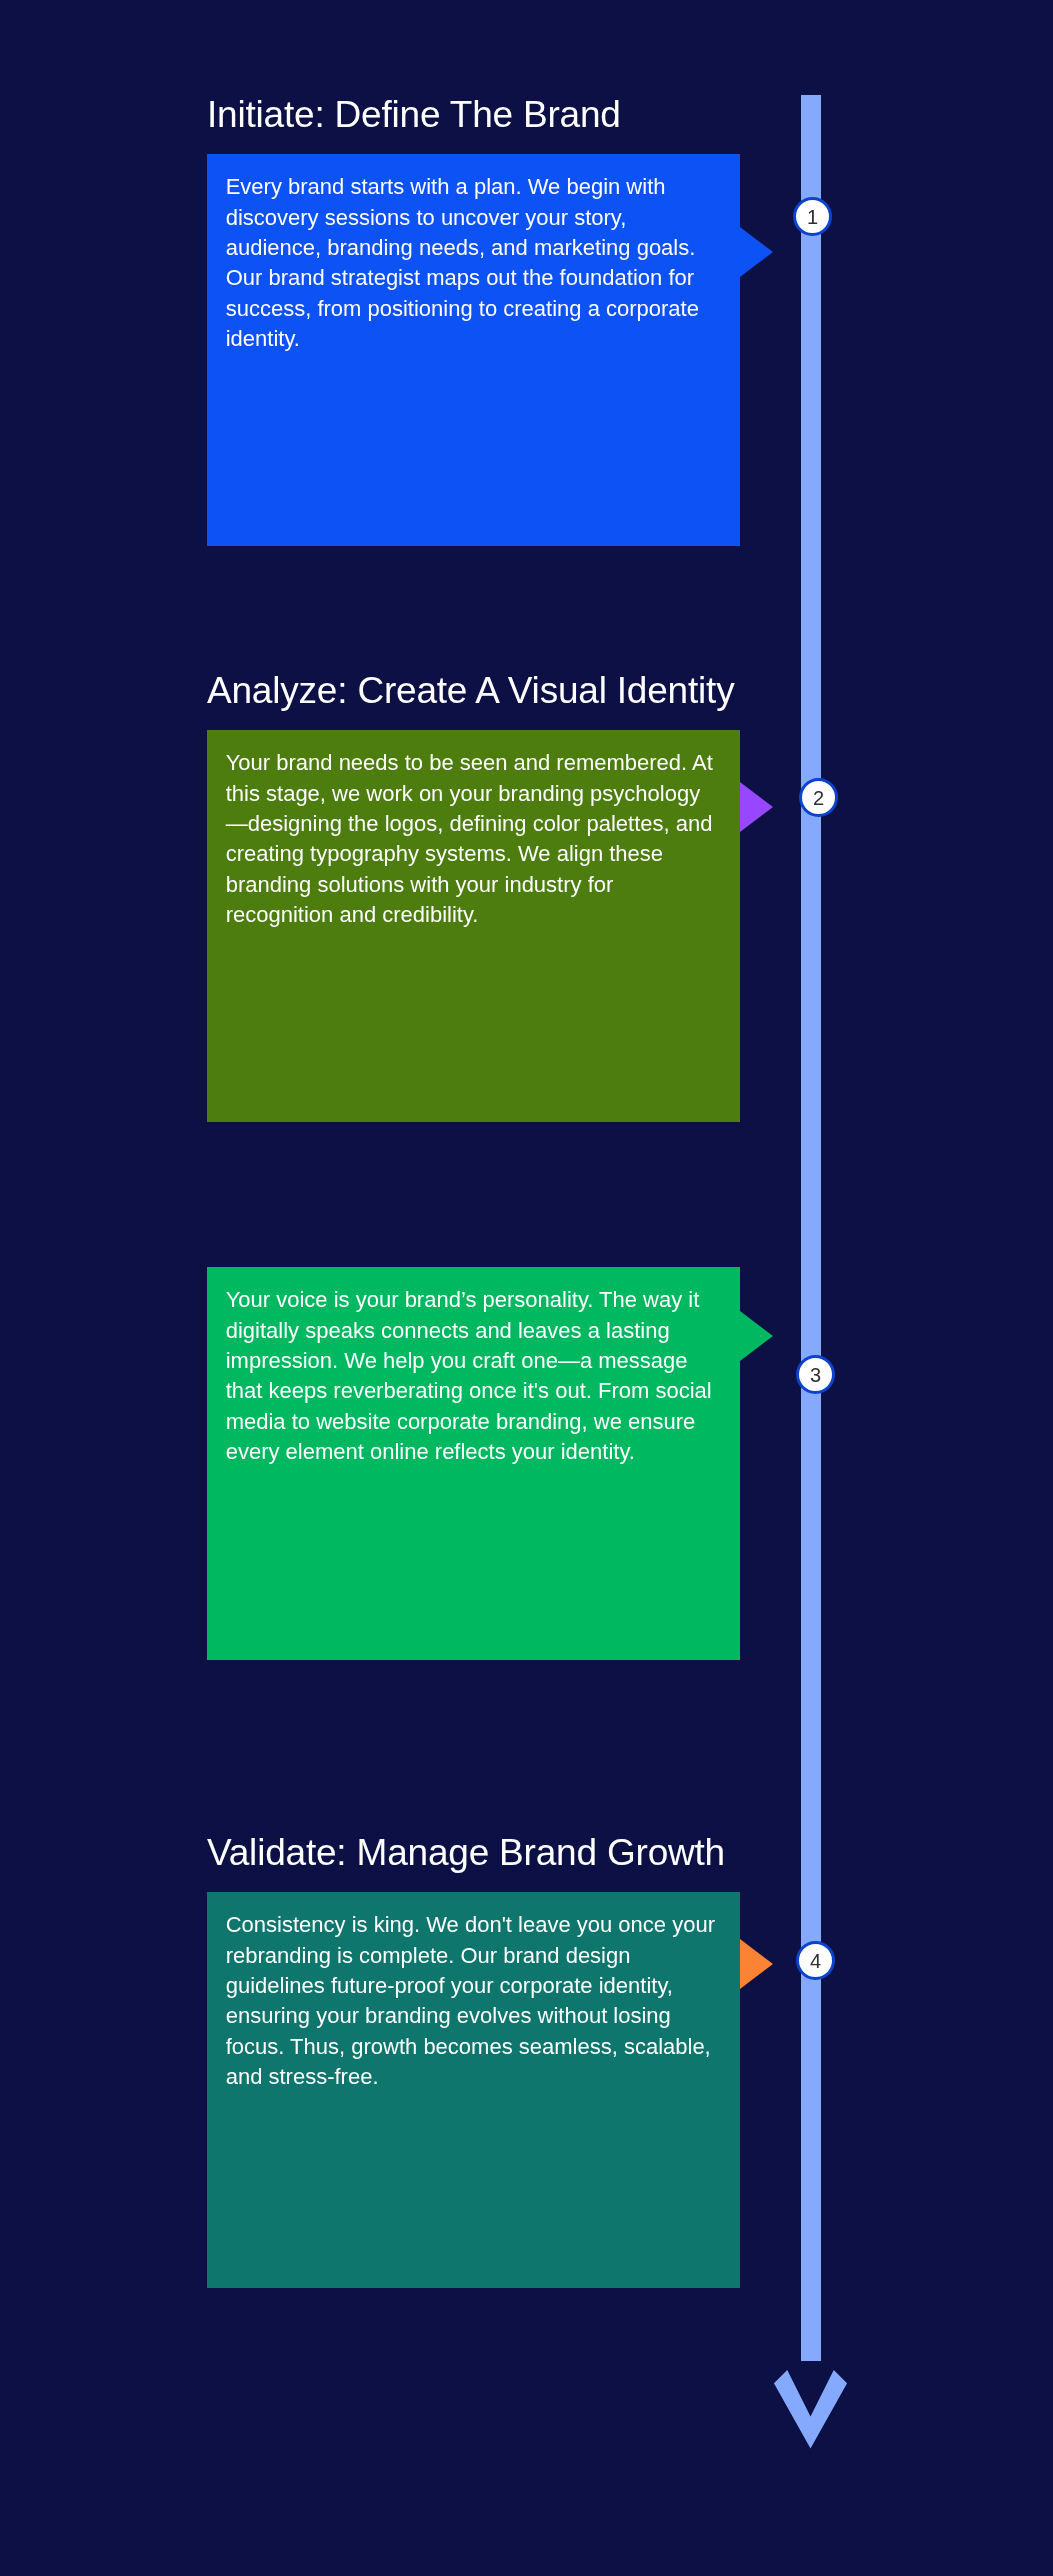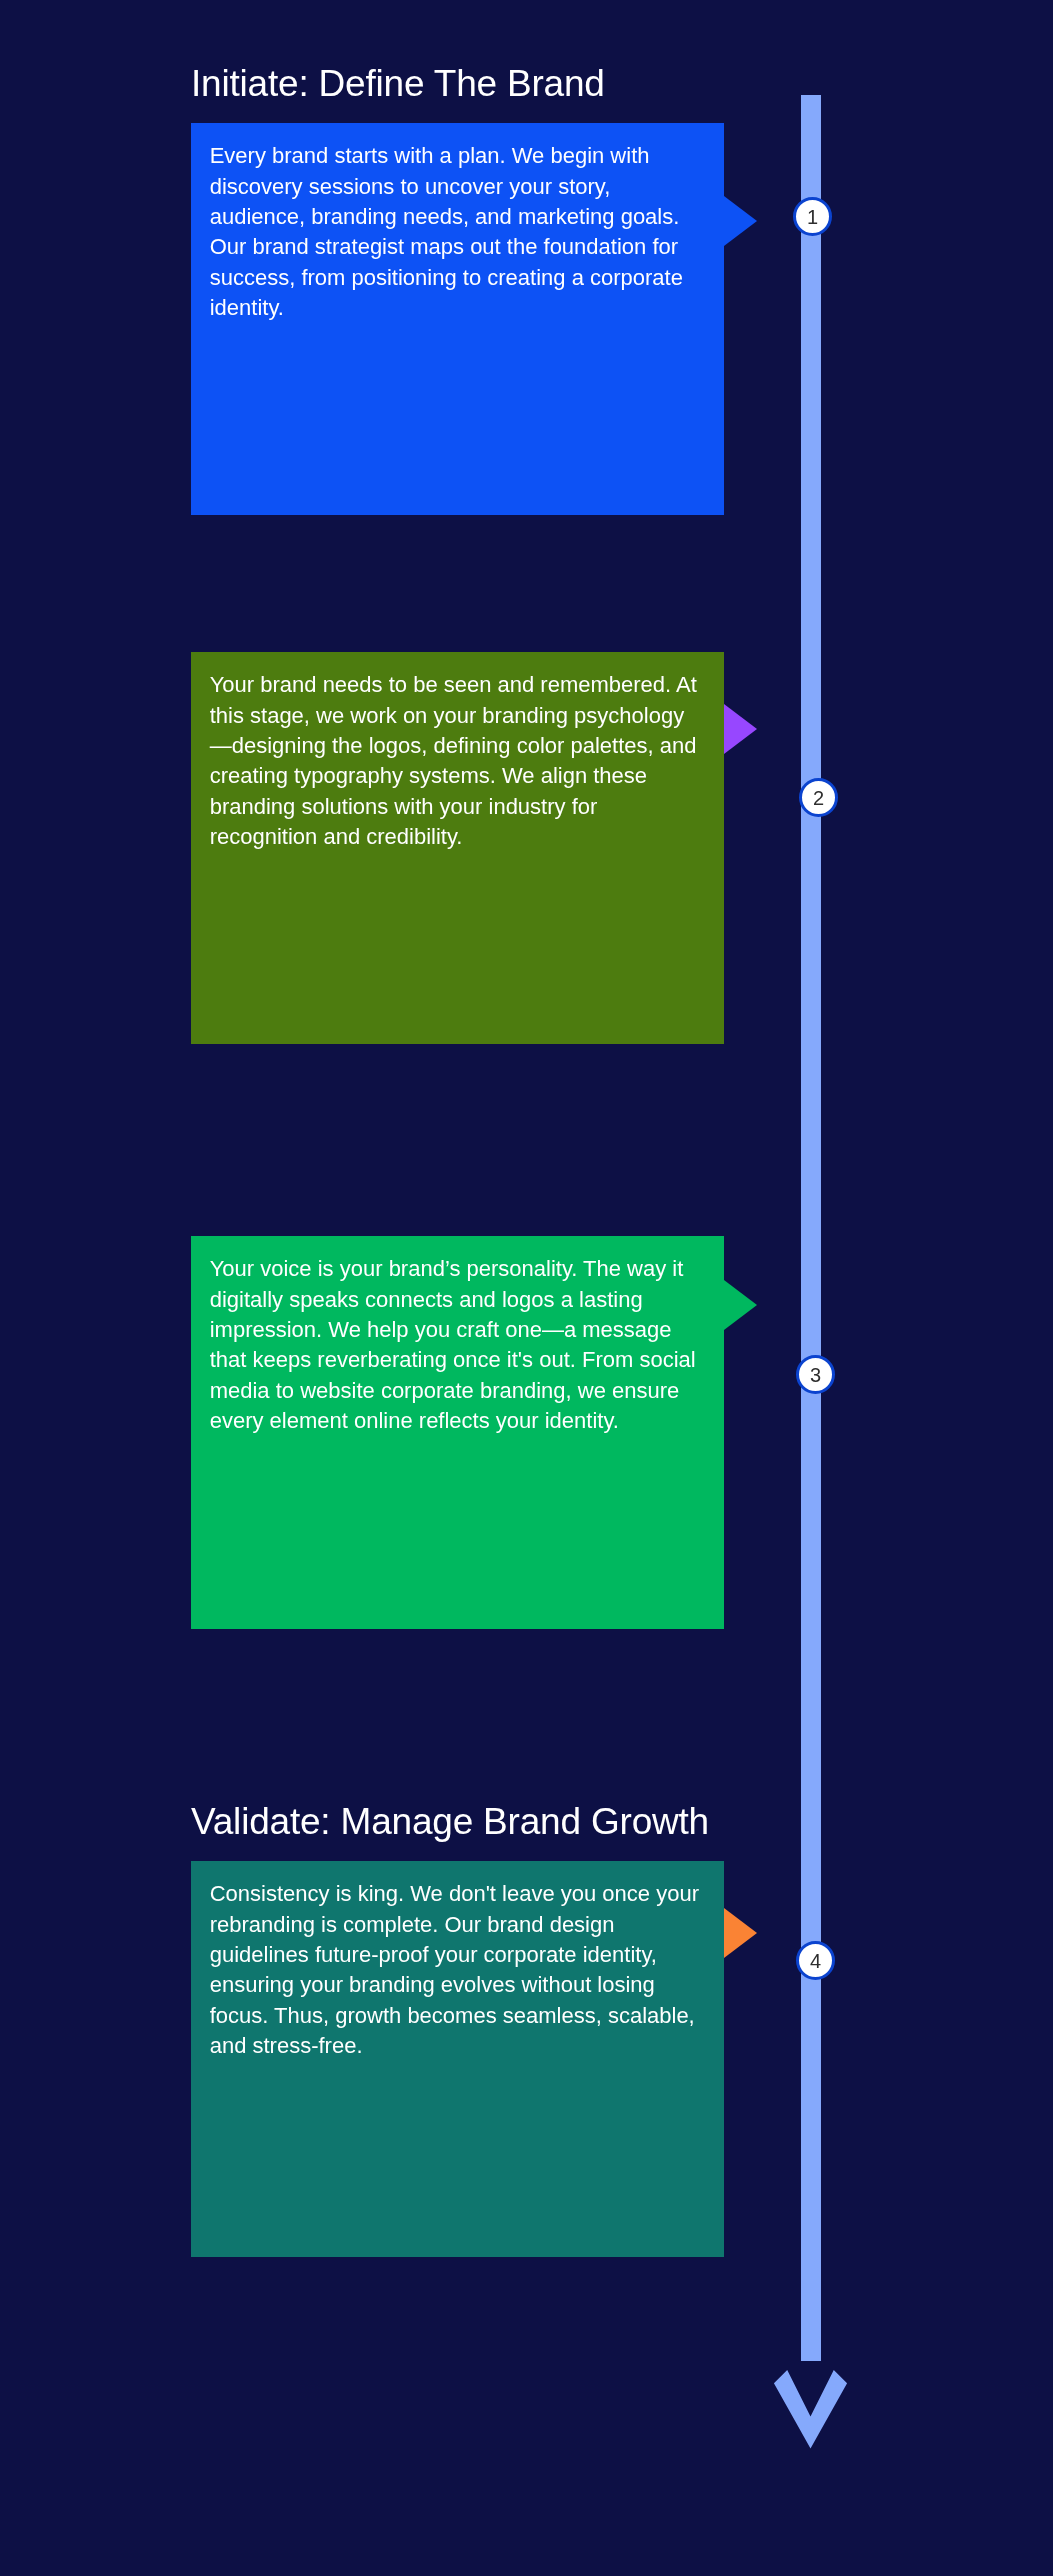--- a/index.html
+++ b/index.html
@@ -59,22 +59,23 @@
   }
 
   .m1 { left: 793px; top: 197px; }
   .m2 { left: 799px; top: 778px; }
   .m3 { left: 796px; top: 1355px; }
   .m4 { left: 796px; top: 1941px; }
 
   
   .step {
     position: absolute;
-    left: 191px;
+    left: 207px;
     width: 533px;
+    margin-top: 31px;
   }
 
   .step-title {
     color: #ffffff;
     font-size: 37px;
     font-weight: 400;
     line-height: 1.27;
     letter-spacing: -0.2px;
     width: 533px;
     font-family: "Liberation Sans", sans-serif;
@@ -159,33 +160,34 @@
     <h2 class="step-title">Initiate: Define The Brand</h2>
     <div class="card-wrap">
       <div class="card-pointer"></div>
       <div class="card">
         <p class="card-text">Every brand starts with a plan. We begin with discovery sessions to uncover your story, audience, branding needs, and marketing goals. Our brand strategist maps out the foundation for success, from positioning to creating a corporate identity.</p>
       </div>
     </div>
   </div>
 
   <div class="step step2">
+    <h2 class="step-title">Analyze: Create A Visual Identity</h2>
     <div class="card-wrap">
       <div class="card-pointer"></div>
       <div class="card">
         <p class="card-text">Your brand needs to be seen and remembered. At this stage, we work on your branding psychology—designing the logos, defining color palettes, and creating typography systems. We align these branding solutions with your industry for recognition and credibility.</p>
       </div>
     </div>
   </div>
 
   <div class="step step3">
     <div class="card-wrap">
       <div class="card-pointer"></div>
       <div class="card">
-        <p class="card-text">Your voice is your brand’s personality. The way it digitally speaks connects and logos a lasting impression. We help you craft one—a message that keeps reverberating once it's out. From social media to website corporate branding, we ensure every element online reflects your identity.</p>
+        <p class="card-text">Your voice is your brand’s personality. The way it digitally speaks connects and leaves a lasting impression. We help you craft one—a message that keeps reverberating once it's out. From social media to website corporate branding, we ensure every element online reflects your identity.</p>
       </div>
     </div>
   </div>
 
   <div class="step step4">
     <h2 class="step-title">Validate: Manage Brand Growth</h2>
     <div class="card-wrap">
       <div class="card-pointer"></div>
       <div class="card">
         <p class="card-text">Consistency is king. We don't leave you once your rebranding is complete. Our brand design guidelines future-proof your corporate identity, ensuring your branding evolves without losing focus. Thus, growth becomes seamless, scalable, and stress-free.</p>

